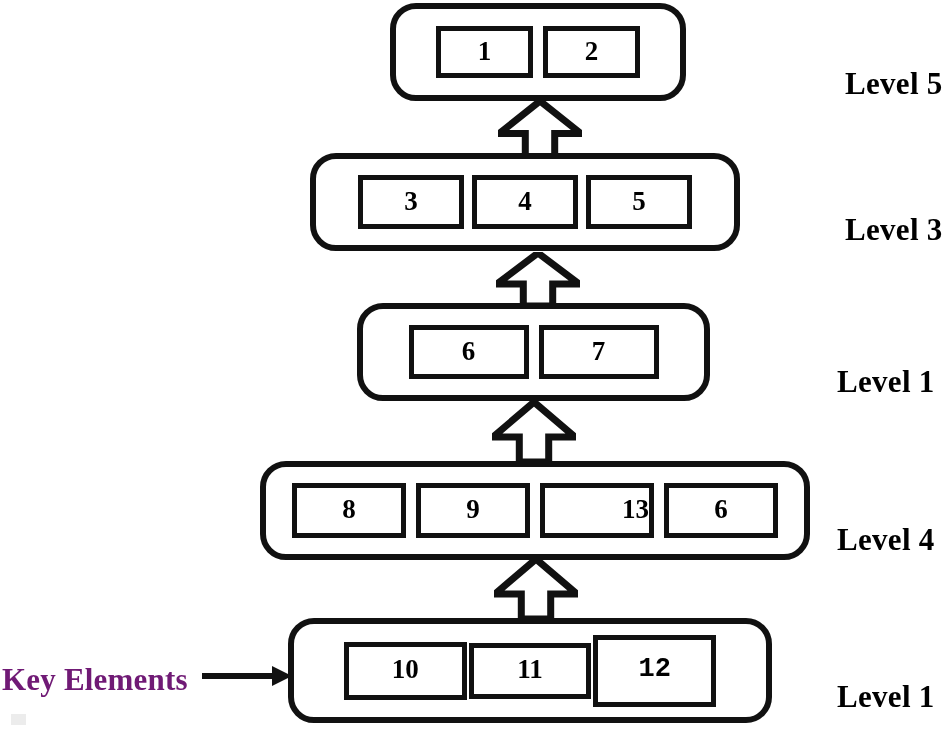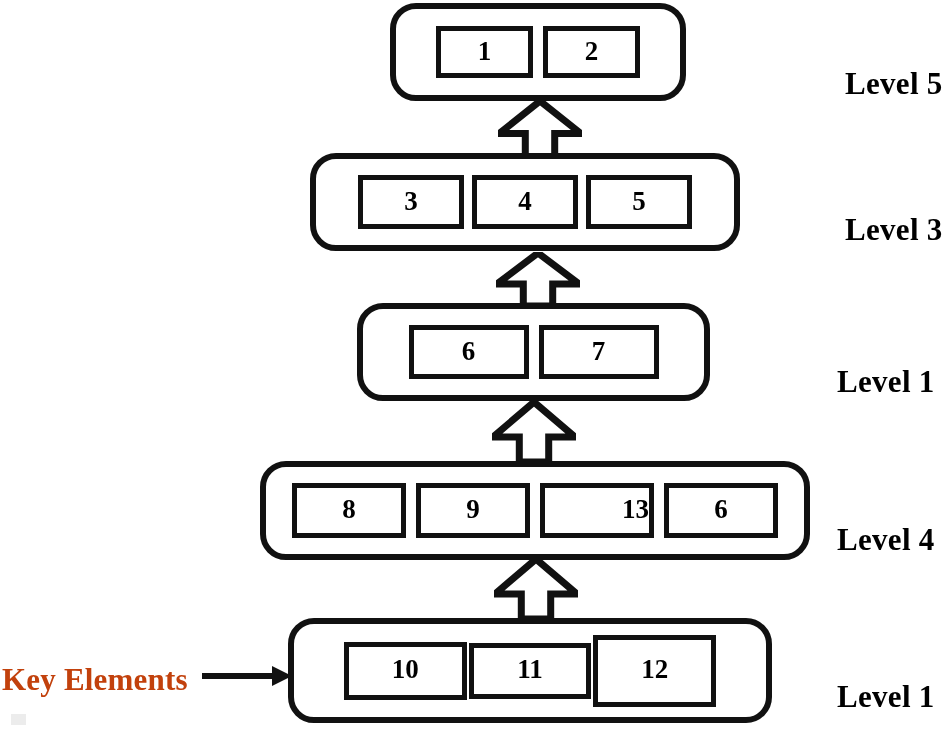--- a/index.html
+++ b/index.html
@@ -62,21 +62,21 @@
     letter-spacing: 0.3px;
   }
 
   
   #key-elements-label {
     position: absolute;
     left: 2px;
     top: 662px;
     font-weight: bold;
     font-size: 31px;
-    color: #c2410c;
+    color: #701a75;
     white-space: nowrap;
     letter-spacing: 0.2px;
   }
 
   
   .up-arrow {
     position: absolute;
     z-index: 2;
   }
   .up-arrow svg { display: block; }
@@ -145,21 +145,21 @@
           <span class="el-label">6</span>
         </div>
       </div>
       <div class="level-group" style="left: 288px; top: 618px; width: 484px; height: 105px; padding-left: 50px; padding-right: 50px; gap: 2px;">
         <div class="element-box" style="width: 124px; height: 58px; font-size: 27px;">
           <span class="el-label">10</span>
         </div>
         <div class="element-box" style="width: 124px; height: 56px; font-size: 27px;">
           <span class="el-label">11</span>
         </div>
-        <div class="element-box" style="width: 124px; height: 72px; font-size: 27px;">
+        <div class="element-box" style="width: 124px; height: 72px; font-size: 27px; font-family: Liberation Mono, monospace;">
           <span class="el-label">12</span>
         </div>
       </div>
     </div>
 
   <div id="arrows-root">
       <div class="up-arrow" style="left: 498px; top: 100px; width: 84px; height: 58px;">
         <svg width="84" height="58" viewBox="0 0 84 58">
           <polygon points="42.0,1.0 83.0,33.6 56.7,33.6 56.7,57.0 27.3,57.0 27.3,33.6 1.0,33.6" fill="#ffffff" stroke="#111111" stroke-width="7" stroke-linejoin="miter"></polygon>
         </svg>

